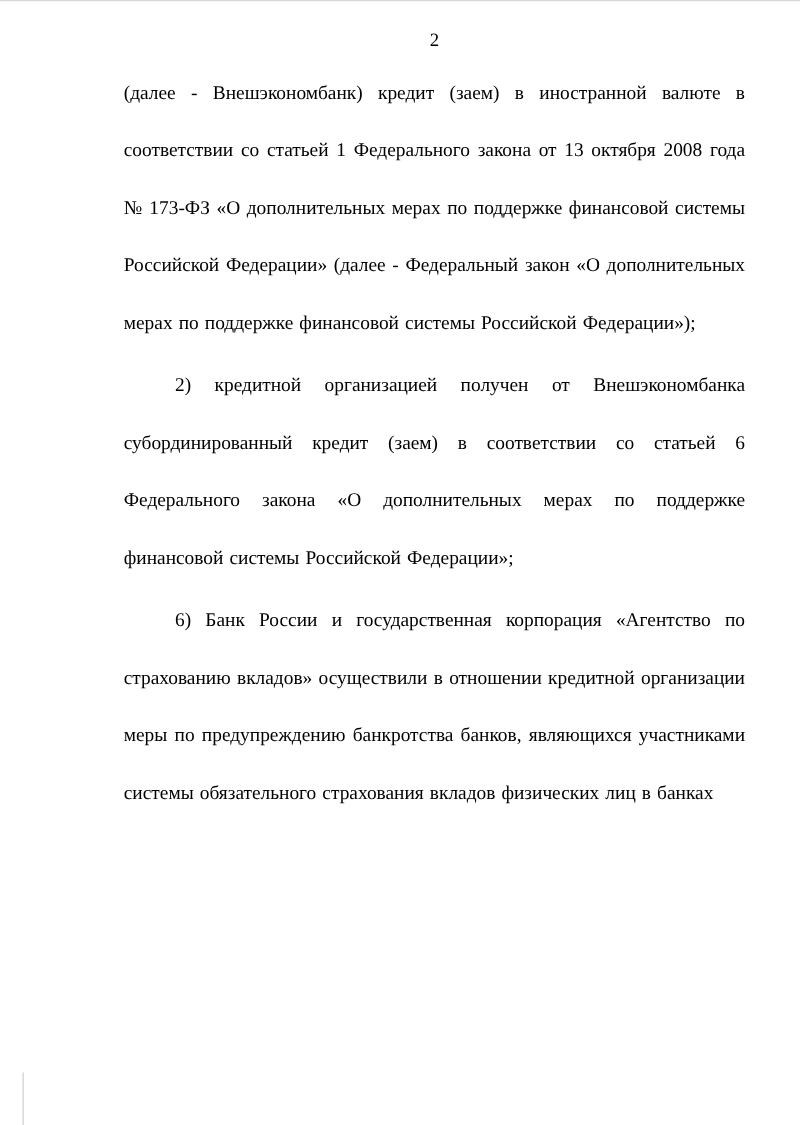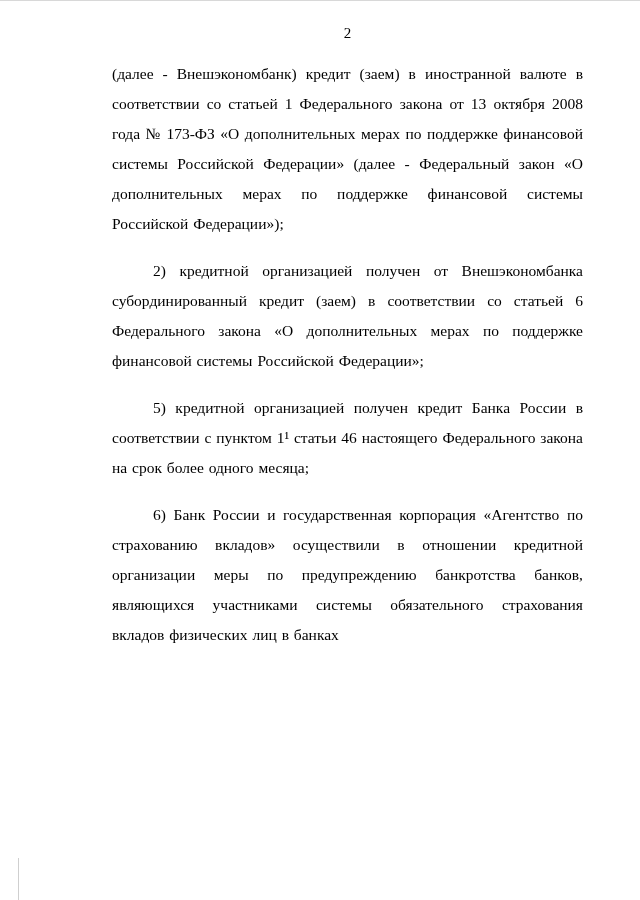--- a/index.html
+++ b/index.html
@@ -23,24 +23,24 @@
     font-size: 15.5px;
     color: #000000;
   }
   .page-number {
     text-align: center;
     line-height: 18px;
     margin: 0 0 10px 0;
     font-size: 15px;
   }
   .para {
-    margin: 17px;
+    margin: 4px;
     padding: 0;
     text-align: justify;
-    line-height: 30px;
+    line-height: 46px;
     text-indent: 41px;
     word-spacing: 1px;
   }
   .para.no-indent {
     text-indent: 0;
   }
   .scan-edge-top {
     position: absolute;
     top: 0;
     left: 0;
@@ -65,16 +65,15 @@
   <div class="scan-edge-left"></div>
 
   <div class="page-number">2</div>
 
   <p class="para no-indent">(далее - Внешэкономбанк) кредит (заем) в иностранной валюте в соответствии со статьей 1 Федерального закона от 13 октября 2008 года № 173-ФЗ «О дополнительных мерах по поддержке финансовой системы Российской Федерации» (далее - Федеральный закон «О дополнительных мерах по поддержке финансовой системы Российской Федерации»);</p>
 
 
   <p class="para">2) кредитной организацией получен от Внешэкономбанка субординированный кредит (заем) в соответствии со статьей 6 Федерального закона «О дополнительных мерах по поддержке финансовой системы Российской Федерации»;</p>
 
 
-  <p class="para">5) кредитной организацией получен кредит Банка России в соответствии с пунктом 1¹ статьи 46 настоящего Федерального закона на срок более одного месяца;</p>
 
   <p class="para">6) Банк России и государственная корпорация «Агентство по страхованию вкладов» осуществили в отношении кредитной организации меры по предупреждению банкротства банков, являющихся участниками системы обязательного страхования вкладов физических лиц в банках</p>
 </div>
 
 </body></html>

